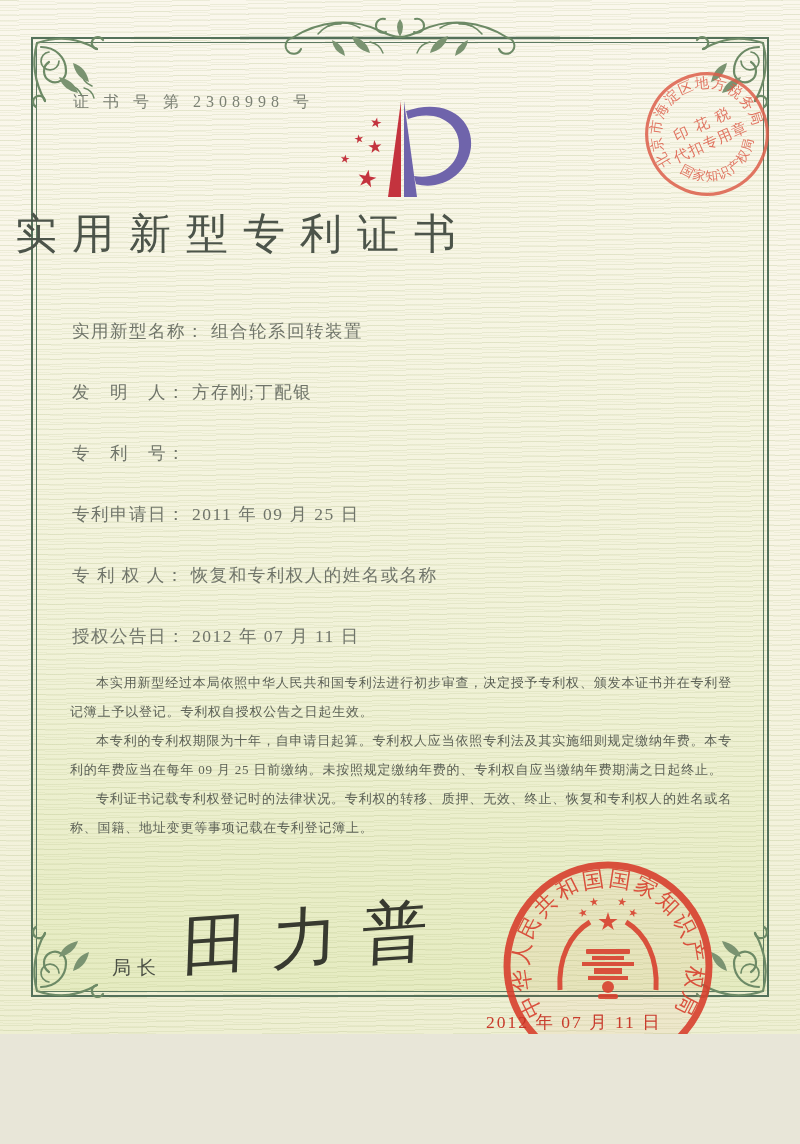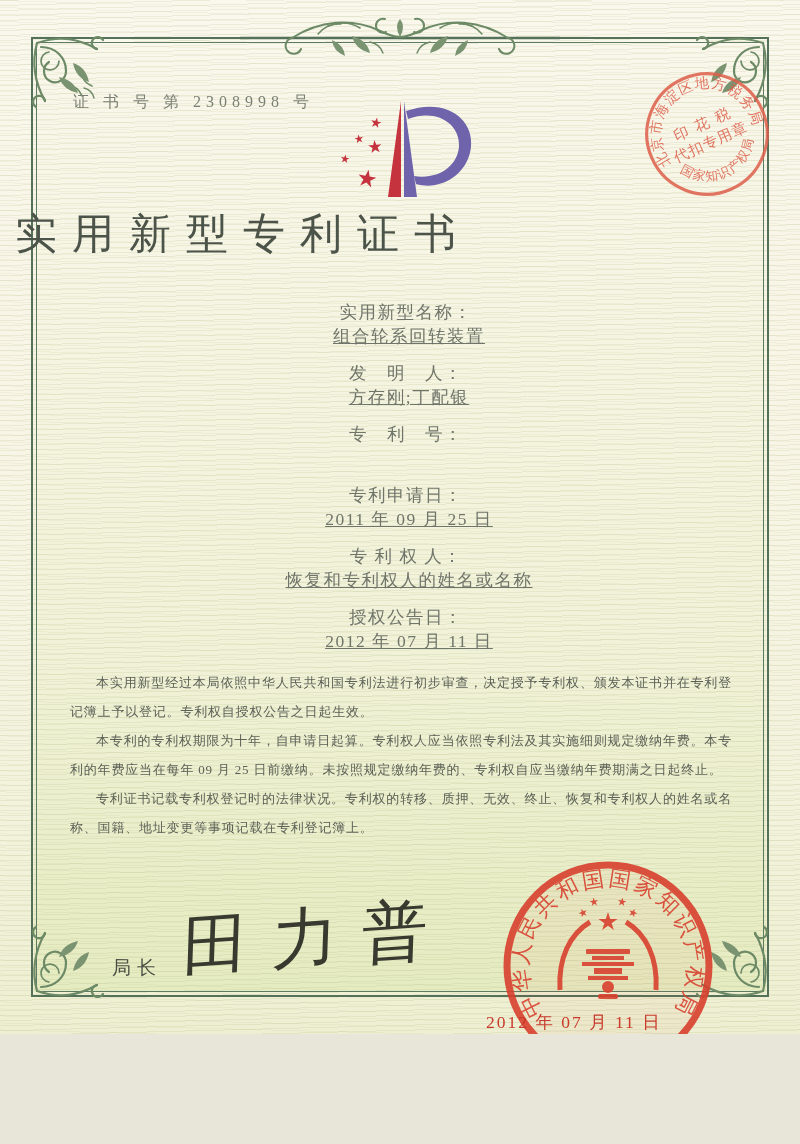--- a/index.html
+++ b/index.html
@@ -36,23 +36,23 @@
   .cert-no{
     position:absolute;z-index:4;left:73px;top:92px;
     font-size:16px;letter-spacing:5px;color:#7b8074;
   }
   .logo{position:absolute;z-index:4;left:322px;top:96px;width:156px;height:110px;}
   .doc-title{
     position:absolute;z-index:4;left:0;right:0;top:206px;text-align:left;
     font-size:42px;letter-spacing:15px;color:#4c544a;text-indent:15px;font-weight:400;
   }
   .fields{position:absolute;z-index:4;left:72px;top:300px;right:60px;}
-  .field-row{height:61px;display:flex;align-items:center;font-size:17.5px;color:#70756a;letter-spacing:1.5px;flex-direction:column;}
+  .field-row{height:61px;display:flex;align-items:center;font-size:17.5px;color:#70756a;letter-spacing:1.5px;}
   .field-row .lab{white-space:pre;}
-  .field-row .val{margin-left:6px;text-decoration:underline;}
+  .field-row .val{margin-left:6px;}
   .body-text{position:absolute;z-index:4;left:70px;right:68px;top:668px;color:#5c6156;}
   .body-text p{margin:0;font-size:13px;line-height:29px;text-indent:2em;text-align:justify;letter-spacing:0.8px;}
   .sig-role{position:absolute;z-index:4;left:112px;top:955px;font-size:19px;letter-spacing:6px;color:#4a4f44;}
   .sig-name{
     position:absolute;z-index:4;left:182px;top:893px;font-size:66px;color:#383a30;
     letter-spacing:24px;transform:rotate(-4deg) skewX(-6deg);white-space:nowrap;
   }
   .seal{position:absolute;z-index:5;left:498px;top:856px;width:220px;height:220px;opacity:0.9;}
   .seal-date{
     position:absolute;z-index:6;left:486px;top:1010px;font-size:17.5px;letter-spacing:2px;

